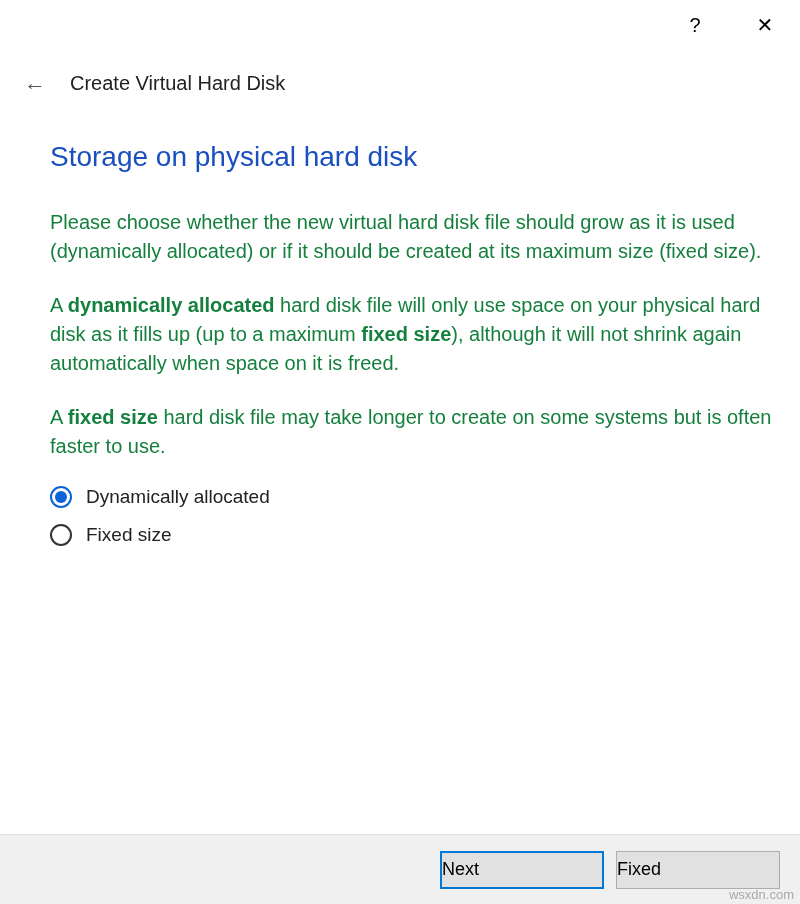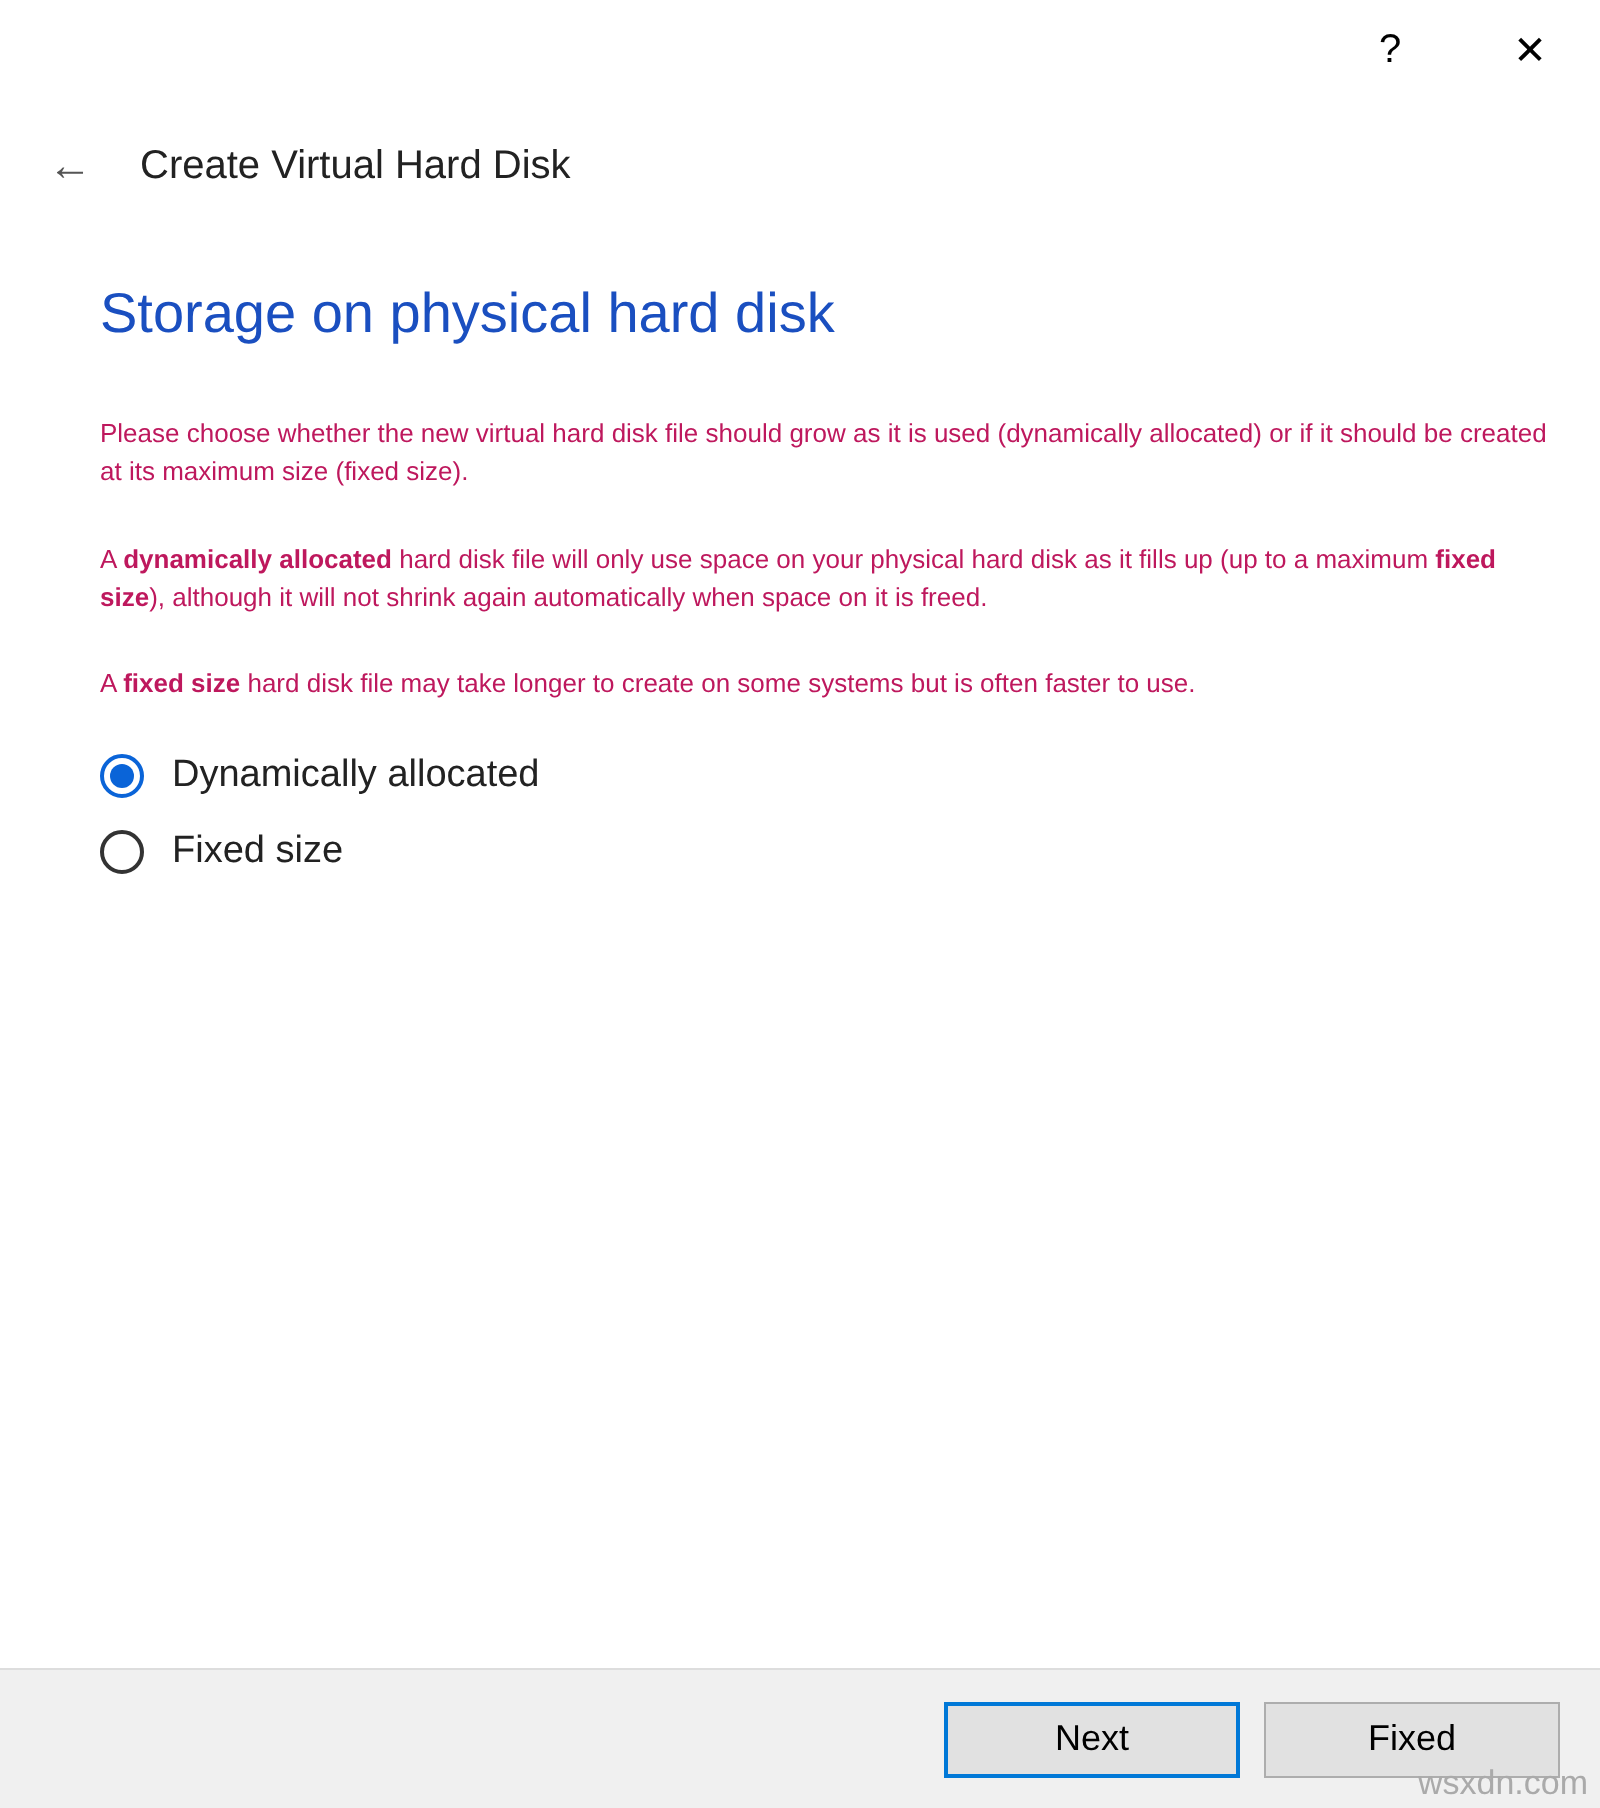--- a/index.html
+++ b/index.html
@@ -58,23 +58,23 @@
     .content {
       padding: 35px 22px 0 50px;
     }
     .page-heading {
       color: #1a4fc0;
       font-size: 28px;
       font-weight: 400;
       margin-bottom: 35px;
     }
     .body-text {
-      font-size: 13px;
+      font-size: 20px;
       line-height: 1.45;
-      color: #be185d;
+      color: #15803d;
       margin-bottom: 25px;
     }
     .body-text b {
       font-weight: 700;
     }
     .radio-group {
       margin-top: 10px;
     }
     .radio-option {
       display: flex;
@@ -112,38 +112,38 @@
       height: 70px;
       background: #f0f0f0;
       border-top: 1px solid #ddd;
       display: flex;
       justify-content: flex-end;
       align-items: center;
       padding-right: 20px;
       gap: 12px;
     }
     .btn {
-      width: 148px;
+      width: 164px;
       height: 38px;
       background: #e1e1e1;
       border: 1px solid #adadad;
       font-size: 18px;
       font-family: inherit;
       cursor: pointer;
-      text-align: center;
+      text-align: left;
     }
     .btn.primary {
       border: 2px solid #0078d7;
       background: #e1e1e1;
     }
     .watermark {
       position: absolute;
       bottom: 2px;
       right: 6px;
-      font-size: 17px;
+      font-size: 13px;
       color: #aaa;
     }
   </style>
 </head>
 <body>
 
 <div class="titlebar">
   <div class="help-icon">?</div>
   <div class="close-icon">✕</div>
 </div>

